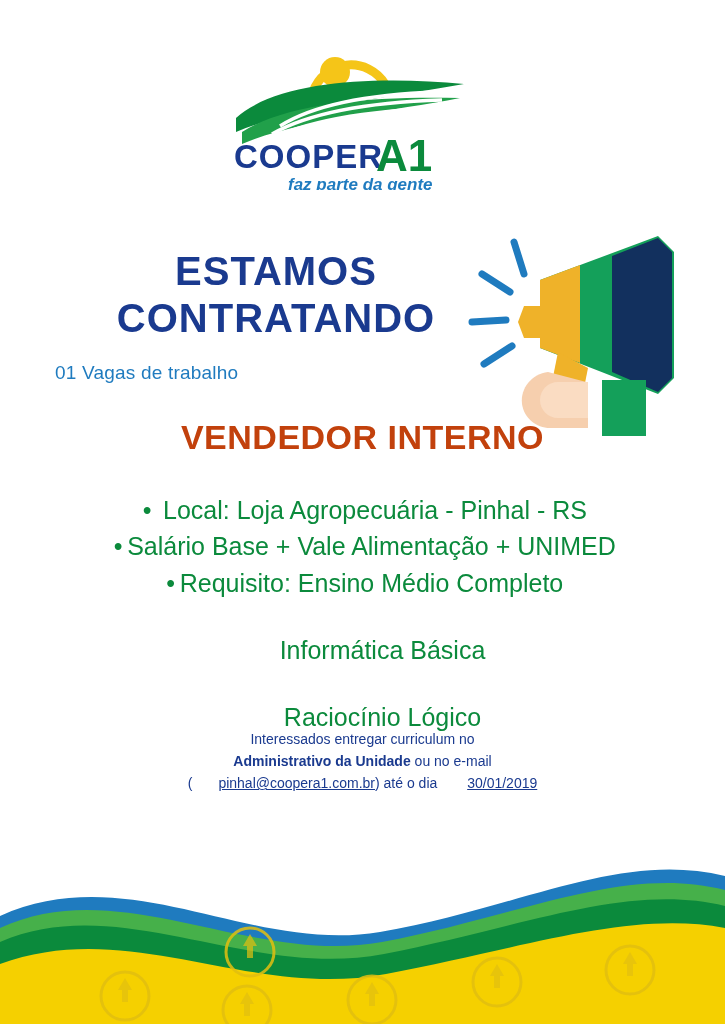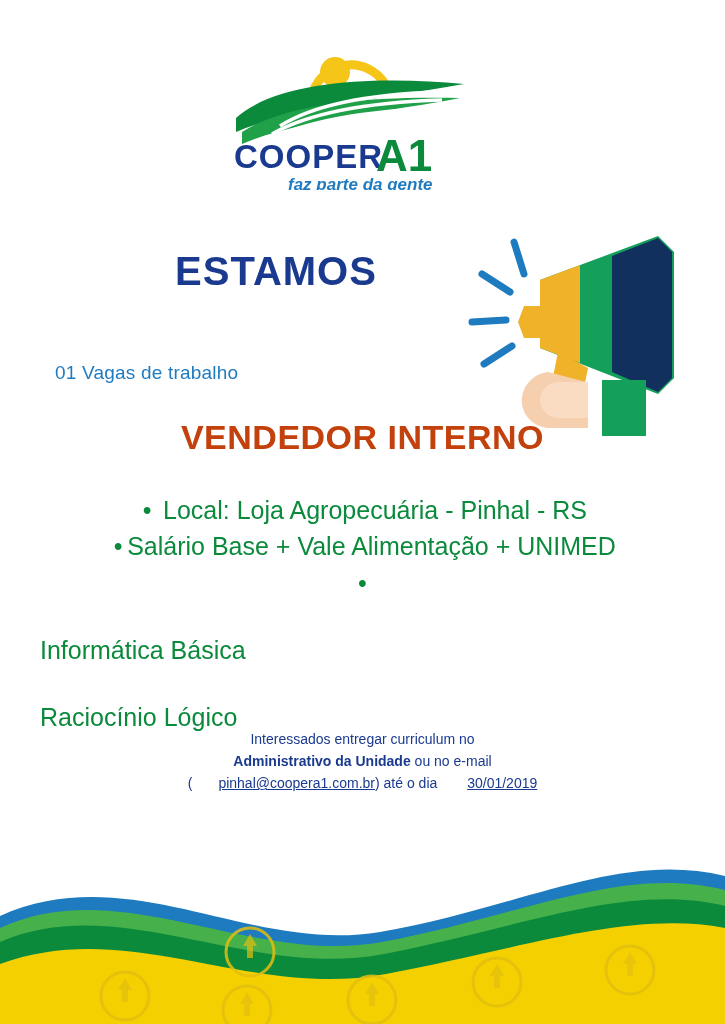--- a/index.html
+++ b/index.html
@@ -103,20 +103,21 @@
     min-width: 18px;
     text-align: center;
     font-size: 25px;
     line-height: 1.33;
     color: #0b8a3c;
   }
   .bullet-text {
     white-space: pre;
   }
   .sub-line {
+    text-align: center;
     font-size: 25px;
     color: #0b8a3c;
     line-height: 1.33;
     padding-left: 40px;
     margin-top: 34px;
   }
 
   
   .contact {
     position: absolute;
@@ -187,37 +188,39 @@
       <path d="M86 150 c -16 2 -28 16 -26 32 c 2 14 14 24 28 24 l 44 0 l 0 -44 z" fill="#f6cfae"></path>
       <path d="M96 160 c -10 0 -18 8 -18 18 c 0 10 8 18 18 18 l 30 0 l 0 -36 z" fill="#fadcc2"></path>
 
       <path d="M126 158 l 58 0 l 0 56 l -58 0 z" fill="#14a05a"></path>
       <path d="M126 158 l 14 0 l 0 56 l -14 0 z" fill="#ffffff"></path>
     </svg>
   </div>
 
   <div class="headline">
     <div class="headline-line">ESTAMOS</div>
+    <div class="headline-line">CONTRATANDO</div>
   </div>
 
   <div class="subheadline">01 Vagas de trabalho</div>
 
   <div class="job-title">VENDEDOR INTERNO</div>
 
   <div class="bullets">
     <div class="bullet-row">
       <span class="bullet-dot">•</span>
       <span class="bullet-text"> Local: Loja Agropecuária - Pinhal - RS</span>
     </div>
     <div class="bullet-row">
       <span class="bullet-dot">•</span>
       <span class="bullet-text">Salário Base + Vale Alimentação + UNIMED</span>
     </div>
     <div class="bullet-row">
       <span class="bullet-dot">•</span>
+      <span class="bullet-text">Requisito: Ensino Médio Completo</span>
     </div>
     <div class="sub-line">Informática Básica</div>
     <div class="sub-line">Raciocínio Lógico</div>
   </div>
 
   <div class="contact">
     <div>Interessados entregar curriculum no</div>
     <div>
       <b>Administrativo da Unidade</b><span> ou no e-mail</span>
     </div>

